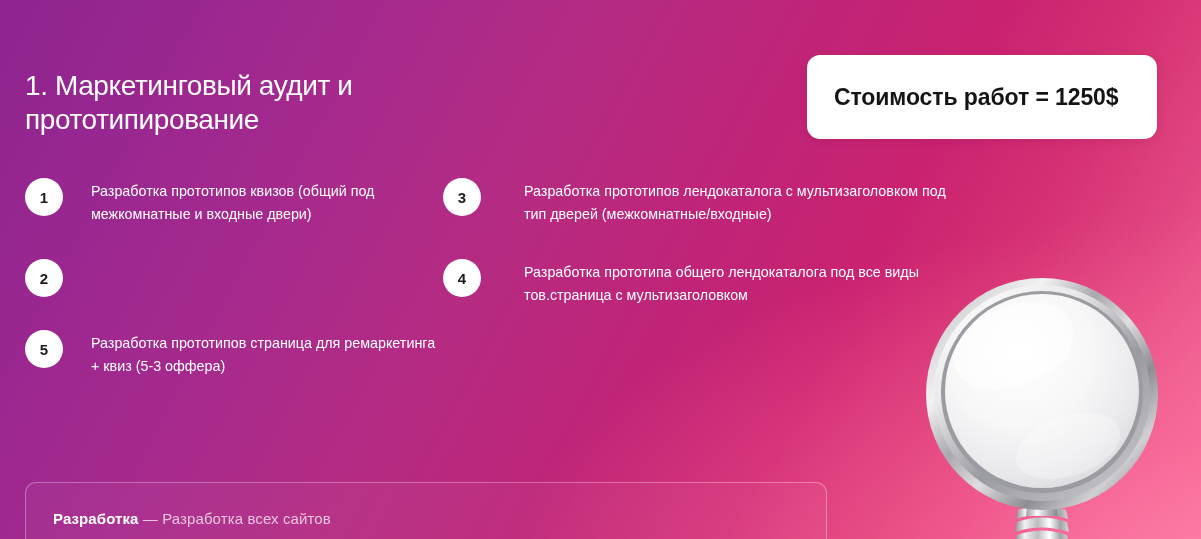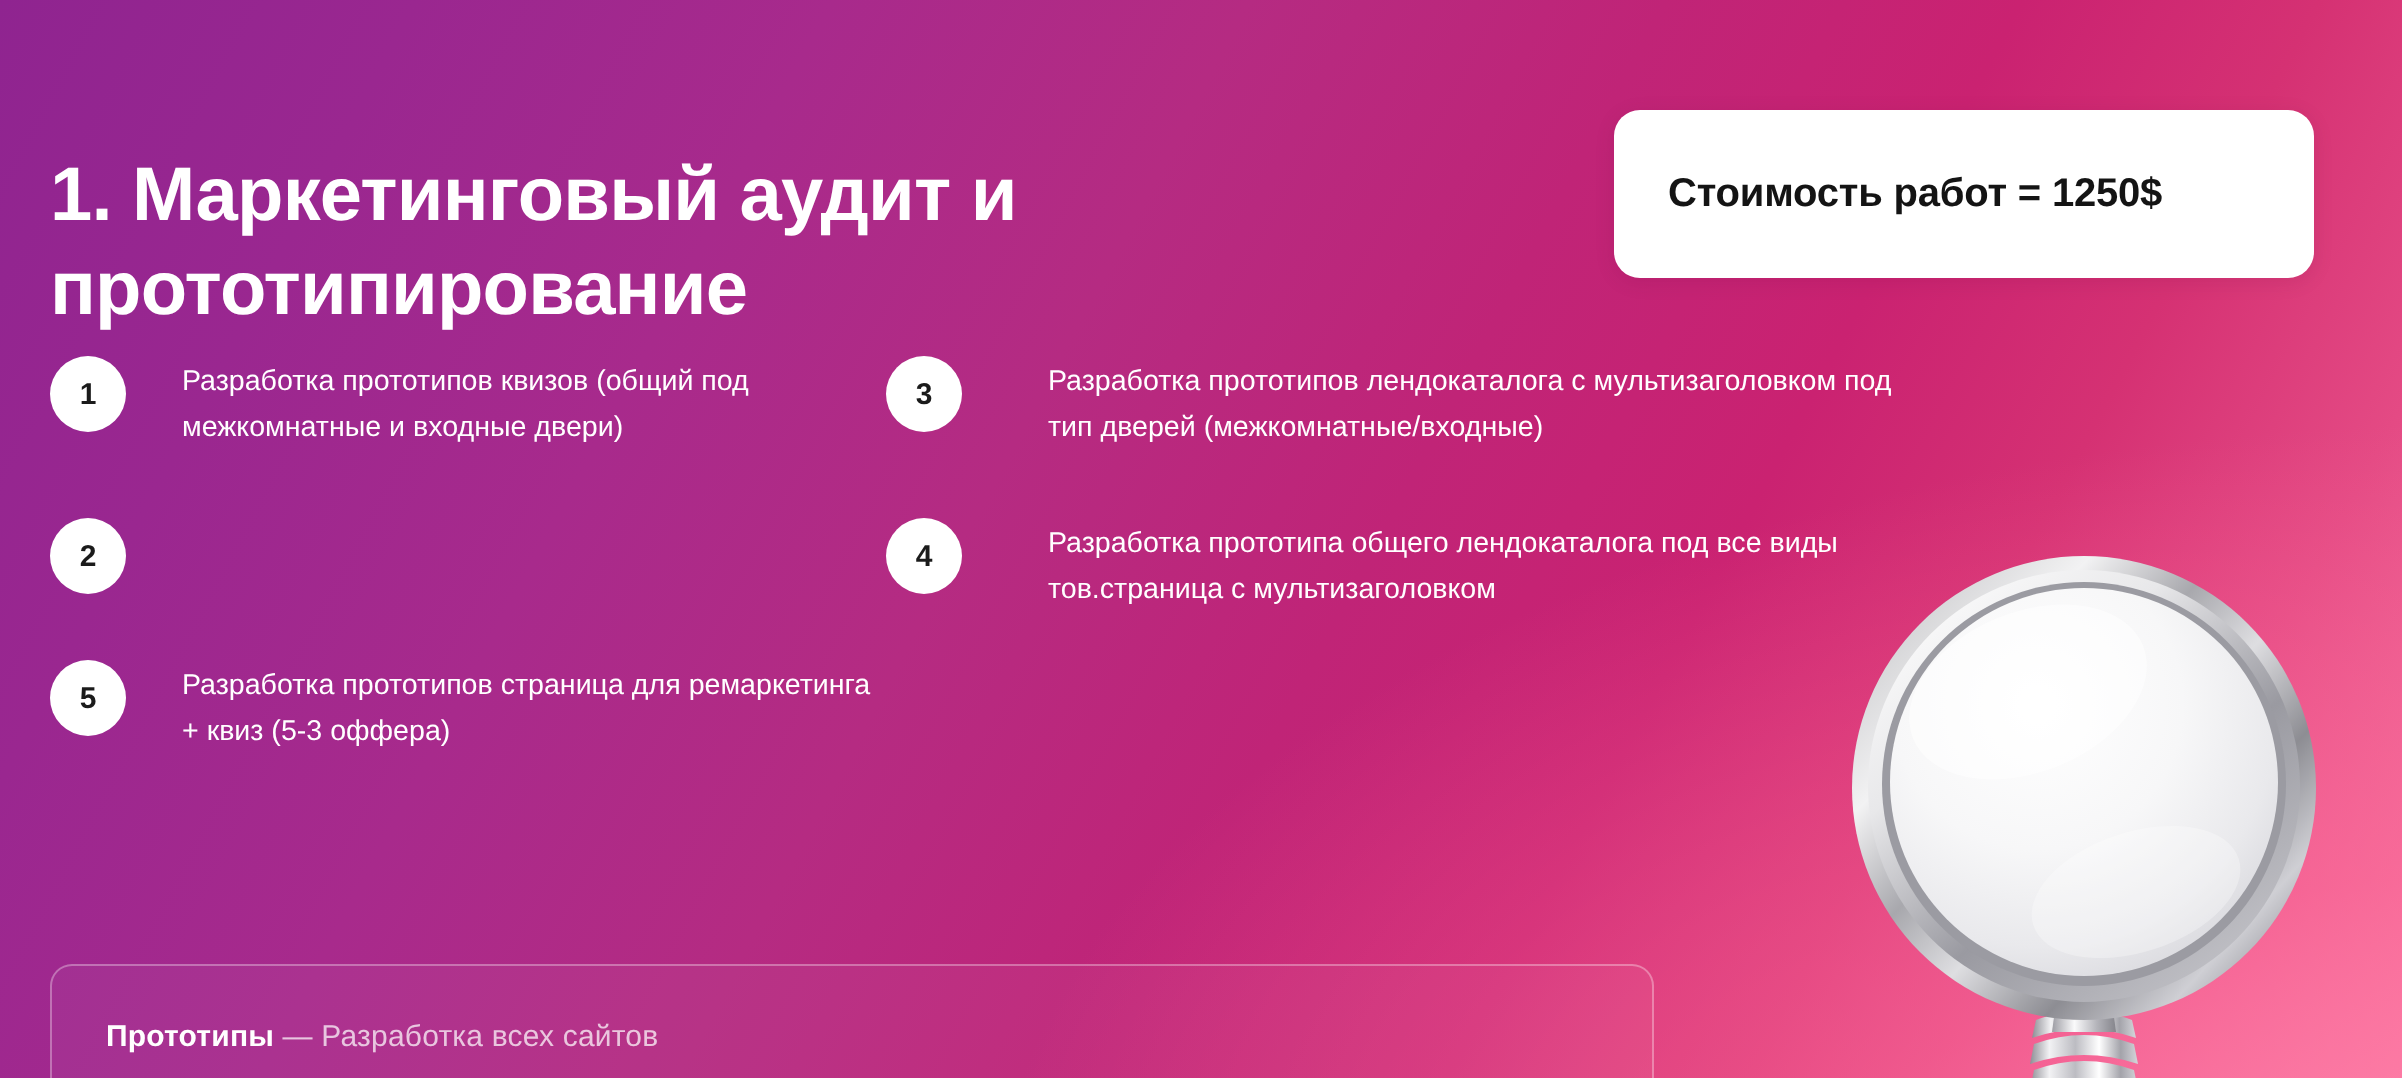--- a/index.html
+++ b/index.html
@@ -30,22 +30,22 @@
         #f4729e 100%);
   }
 
   
   .title {
     position: absolute;
     left: 25px;
     top: 50px;
     width: 640px;
     color: #ffffff;
-    font-size: 38px;
-    font-weight: 700;
+    font-size: 28px;
+    font-weight: 400;
     line-height: 1.22;
     letter-spacing: -0.4px;
     white-space: pre-line;
   }
 
   
   .price-badge {
     position: absolute;
     left: 807px;
     top: 55px;
@@ -53,21 +53,21 @@
     height: 84px;
     background: #ffffff;
     border-radius: 13px;
     display: flex;
     align-items: center;
     box-shadow: 0 2px 10px rgba(90,10,60,0.12);
   }
   .price-badge-text {
     padding-left: 27px;
     color: #141414;
-    font-size: 20px;
+    font-size: 23px;
     font-weight: 700;
     letter-spacing: -0.1px;
   }
 
   
   .col {
     position: absolute;
   }
   .col-left  { left: 25px;  top: 178px; width: 420px; }
   .col-right { left: 443px; top: 178px; width: 520px; }
@@ -180,21 +180,21 @@
 
     <div class="item">
       <div class="bullet">4</div>
       <div class="item-text">Разработка прототипа общего лендокаталога под все виды тов.страница с мультизаголовком</div>
     </div>
 
   </div>
 
   <div class="result-bar">
     <div class="result-text">
-      <b>Прототипы</b><span> — </span><span>Разработка всех сайтов</span>
+      <b>Разработка</b><span> — </span><span>Разработка всех сайтов</span>
     </div>
   </div>
 
   <div class="magnifier">
     <svg width="248" height="300" viewBox="0 0 248 300" xmlns="http://www.w3.org/2000/svg">
       <defs>
         <linearGradient id="rimGrad" x1="0%" y1="6%" x2="96%" y2="94%">
           <stop offset="0%" stop-color="#fdfdfd"></stop>
           <stop offset="12%" stop-color="#d6d6d8"></stop>
           <stop offset="26%" stop-color="#f2f2f3"></stop>

